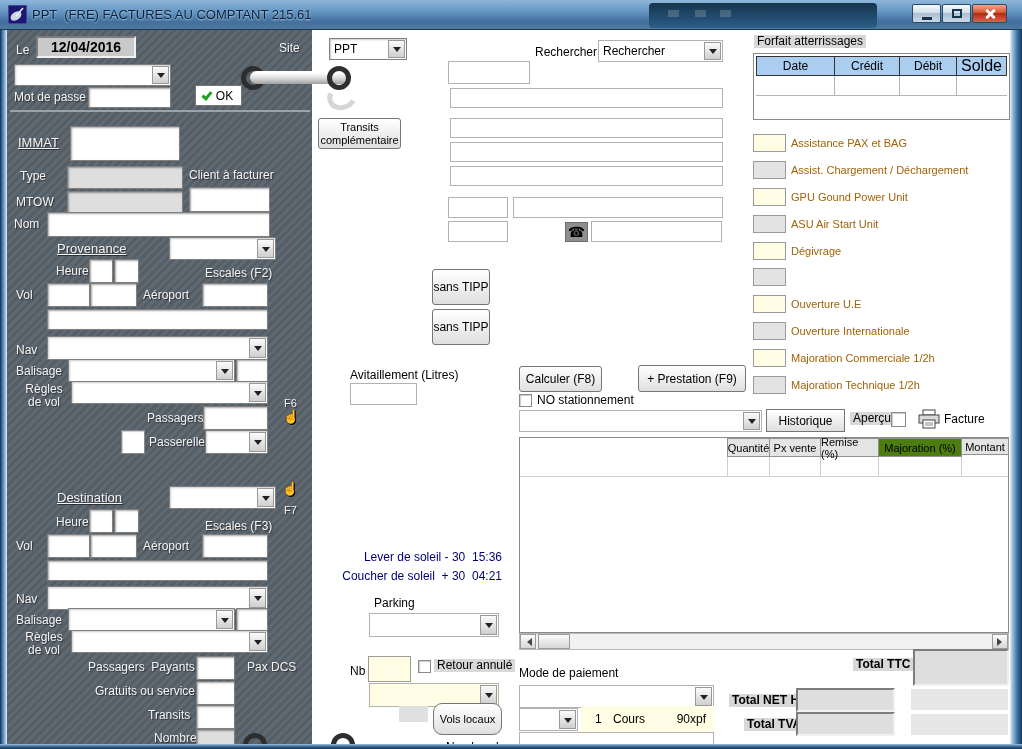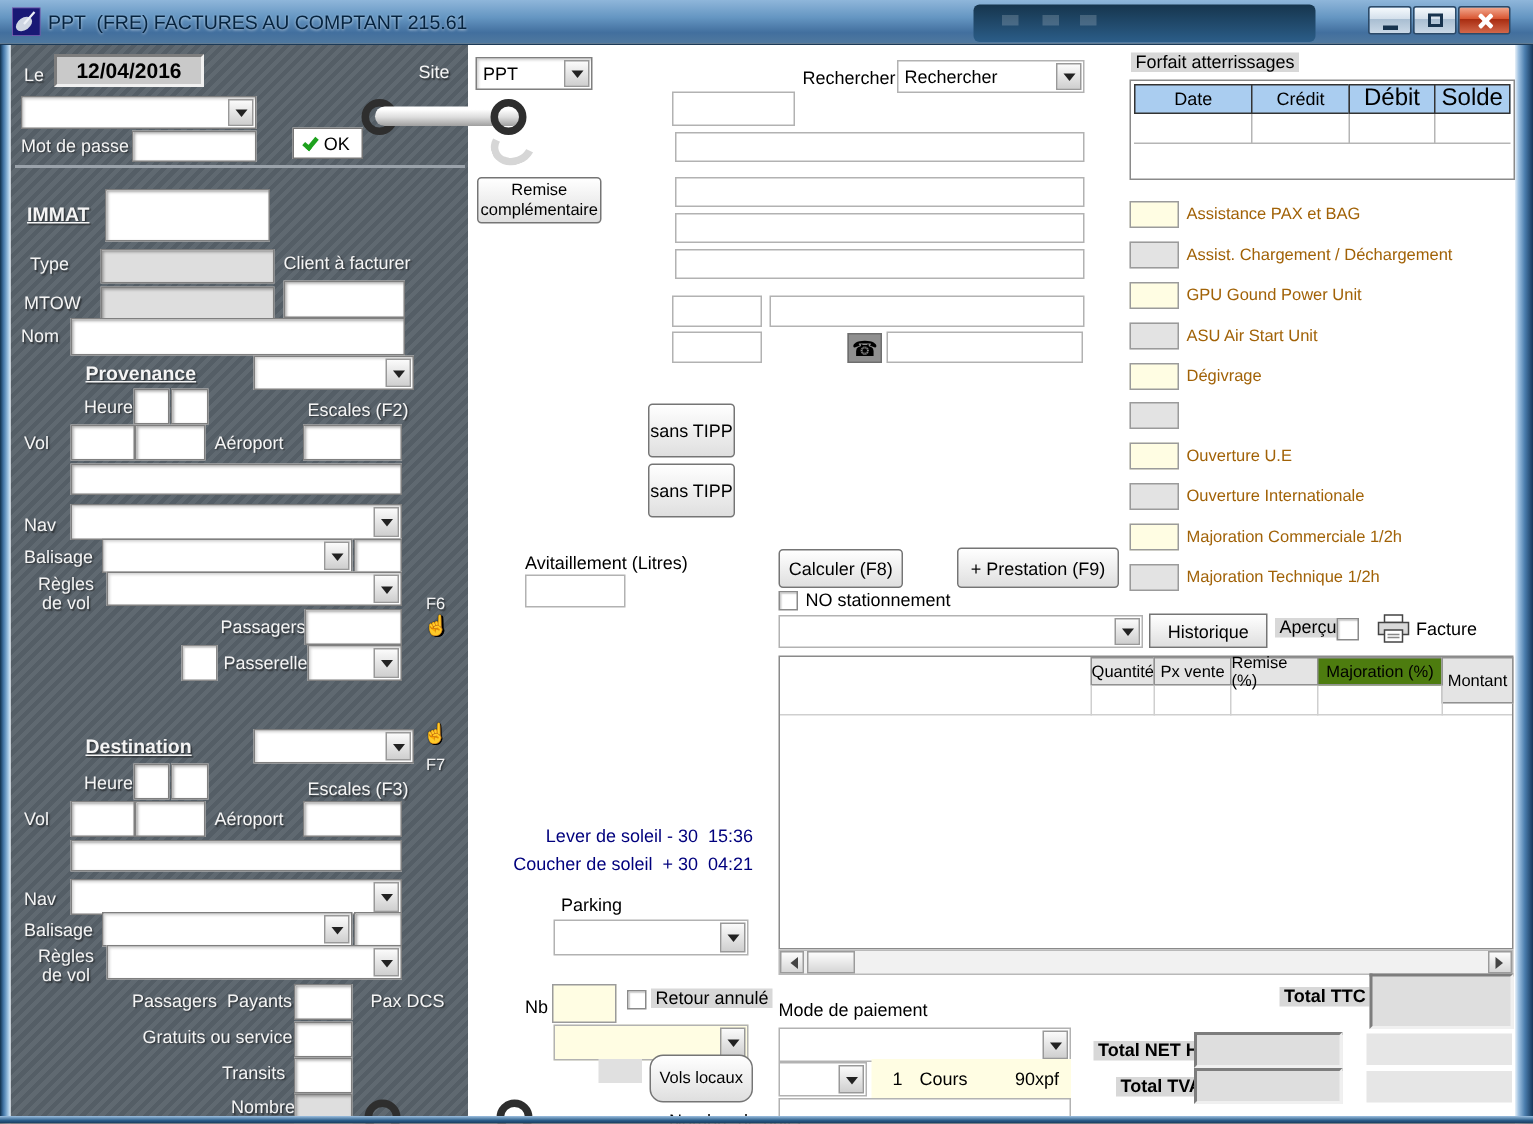--- a/index.html
+++ b/index.html
@@ -2,21 +2,21 @@
 <html><head>
 <meta charset="utf-8">
 <style>
 *{box-sizing:border-box;margin:0;padding:0}
 html,body{background:#333}
 body{font-family:"Liberation Sans",sans-serif}
 #win{position:relative;width:1022px;height:749px;background:#fff;overflow:hidden;margin:0 auto}
 .a{position:absolute}
 .lbl{position:absolute;font-size:12px;color:#000;white-space:pre;line-height:13px}
 .wl{color:#f4f4f4;text-shadow:1px 1px 1px rgba(0,0,0,.5)}
-.bu{font-weight:bold;text-decoration:underline;font-size:13px}
+.bu{font-weight:normal;text-decoration:underline;font-size:13px}
 .tb{position:absolute;background:#fff;border:1px solid #7f7f7f;box-shadow:inset 1px 1px 2px rgba(0,0,0,.35)}
 .tbf{position:absolute;background:#fff;border:1px solid #b2b2b2}
 .dis{background:#dedede}
 .combo{position:absolute;background:#fff;border:1px solid #7f7f7f;box-shadow:inset 1px 1px 2px rgba(0,0,0,.2);font-size:12px;line-height:20px;padding-left:4px}
 .combo.flat{border-color:#b2b2b2;box-shadow:none}
 .arw{position:absolute;top:1px;right:1px;bottom:1px;width:17px;background:linear-gradient(#fbfbfb,#cfcfcf);border:1px solid #999;display:flex;align-items:center;justify-content:center}
 .tri{width:0;height:0;border:4px solid transparent;border-top:5px solid #222;margin-top:5px}
 .btn{position:absolute;display:flex;align-items:center;justify-content:center;text-align:center;background:linear-gradient(#ffffff,#dfdfdf);border:1px solid #757575;border-radius:3px;font-size:12px;color:#000}
 .chk{position:absolute;background:#fff;border:1px solid #8a8a8a;box-shadow:inset 1px 1px 1px rgba(0,0,0,.2)}
 .ybox{position:absolute;background:#fffde3;border:1px solid #9b9b9b}
@@ -196,30 +196,30 @@
   <div class="lbl wl" style="left:154px;top:732px">Nombre</div>
   <div class="tb dis" style="left:196px;top:729px;width:39px;height:20px"></div>
 
   <div class="ring" style="left:241px;top:66px"></div>
   <div class="a" style="left:250px;top:71px;width:98px;height:13px;border-radius:7px;background:linear-gradient(180deg,#ffffff 15%,#dcdcdc 55%,#9f9f9f)"></div>
   <div class="ring" style="left:327px;top:66px"></div>
   <div class="a" style="left:327px;top:84px;width:30px;height:26px;border:5px solid transparent;border-bottom-color:#d6d6d6;border-left-color:#d6d6d6;border-radius:50%;transform:rotate(-20deg)"></div>
   <div class="ring" style="left:243px;top:733px"></div>
   <div class="ring" style="left:331px;top:733px"></div>
 
-  <div class="combo" style="left:317px;top:38px;width:78px;height:22px"><span>PPT</span><span class="arw">
+  <div class="combo" style="left:329px;top:38px;width:78px;height:22px"><span>PPT</span><span class="arw">
         <i class="tri"></i>
       </span></div>
   <div class="lbl" style="left:535px;top:46px">Rechercher</div>
   <div class="combo flat" style="left:598px;top:40px;width:125px;height:22px"><span>Rechercher</span><span class="arw">
         <i class="tri"></i>
       </span></div>
   <div class="tbf" style="left:448px;top:61px;width:82px;height:23px"></div>
   <div class="tbf" style="left:450px;top:88px;width:273px;height:20px"></div>
-  <div class="btn" style="left:318px;top:118px;width:83px;height:31px;font-size:11px;line-height:13px;padding:0 2px">Remise complémentaire</div>
+  <div class="btn" style="left:318px;top:118px;width:83px;height:31px;font-size:11px;line-height:13px;padding:0 2px">Transits complémentaire</div>
   <div class="tbf" style="left:450px;top:118px;width:273px;height:20px"></div>
   <div class="tbf" style="left:450px;top:142px;width:273px;height:20px"></div>
   <div class="tbf" style="left:450px;top:166px;width:273px;height:20px"></div>
   <div class="tbf" style="left:448px;top:197px;width:60px;height:21px"></div>
   <div class="tbf" style="left:513px;top:197px;width:210px;height:21px"></div>
   <div class="tbf" style="left:448px;top:221px;width:60px;height:21px"></div>
   <div class="a" style="left:565px;top:222px;width:23px;height:20px;background:#8f8f8f;border:1px solid #6e6e6e;display:flex;align-items:center;justify-content:center;font-size:14px;color:#000">☎</div>
   <div class="tbf" style="left:591px;top:221px;width:131px;height:21px"></div>
 
   <div class="btn" style="left:432px;top:269px;width:58px;height:36px">sans TIPP</div>
@@ -234,21 +234,21 @@
   <div class="combo flat" style="left:519px;top:410px;width:243px;height:22px">
       <span class="arw">
         <i class="tri"></i>
       </span>
     </div>
 
   <div class="lbl hl" style="left:754px;top:35px">Forfait atterrissages</div>
   <div class="a" style="left:753px;top:53px;width:257px;height:67px;background:#fff;border:1px solid #8a8a8a">
     <span class="cell" style="left:2px;top:2px;width:79px;height:20px;background:#aacdf0;border:1px solid #333;font-size:12px">Date</span>
     <span class="cell" style="left:80px;top:2px;width:66px;height:20px;background:#aacdf0;border:1px solid #333;font-size:12px">Crédit</span>
-    <span class="cell" style="left:145px;top:2px;width:58px;height:20px;background:#aacdf0;border:1px solid #333;font-size:16px">Débit</span>
+    <span class="cell" style="left:145px;top:2px;width:58px;height:20px;background:#aacdf0;border:1px solid #333;font-size:12px">Débit</span>
     <span class="cell" style="left:202px;top:2px;width:51px;height:20px;background:#aacdf0;border:1px solid #333;font-size:16px">Solde</span>
     <span class="a" style="left:2px;top:22px;width:251px;height:20px;border-bottom:1px solid #b5b5b5"></span>
     <span class="a" style="left:80px;top:22px;width:1px;height:20px;background:#b5b5b5"></span>
     <span class="a" style="left:145px;top:22px;width:1px;height:20px;background:#b5b5b5"></span>
     <span class="a" style="left:202px;top:22px;width:1px;height:20px;background:#b5b5b5"></span>
   </div>
 
   <div class="ybox" style="left:753px;top:134px;width:33px;height:18px"></div>
   <div class="svc-lbl" style="left:791px;top:137px">Assistance PAX et BAG</div>
   <div class="gbox" style="left:753px;top:161px;width:33px;height:18px"></div>
@@ -282,21 +282,21 @@
         <line x1="7" y1="16" x2="15" y2="16" stroke="#888"></line>
       </svg>
   </div>
   <div class="lbl" style="left:944px;top:413px">Facture</div>
 
   <div class="a" style="left:519px;top:437px;width:490px;height:196px;background:#fff;border:1px solid #8a8a8a">
     <span class="cell" style="left:207px;top:0;width:43px;height:19px;background:#e4e4e4;border:1px solid #919191">Quantité</span>
     <span class="cell" style="left:249px;top:0;width:52px;height:19px;background:#e4e4e4;border:1px solid #919191">Px vente</span>
     <span class="cell" style="left:300px;top:0;width:59px;height:19px;background:#e4e4e4;border:1px solid #919191">Remise (%)</span>
     <span class="cell" style="left:358px;top:0;width:84px;height:19px;background:#4d7c0f;border:1px solid #919191">Majoration (%)</span>
-    <span class="cell" style="left:441px;top:0;width:48px;height:31px;background:#e4e4e4;border:1px solid #919191">Montant</span>
+    <span class="cell" style="left:441px;top:0;width:48px;height:17px;background:#e4e4e4;border:1px solid #919191">Montant</span>
     <span class="a" style="left:0;top:19px;width:488px;height:20px;border-bottom:1px solid #cfcfcf"></span>
     <span class="a" style="left:207px;top:19px;width:1px;height:20px;background:#cfcfcf"></span>
     <span class="a" style="left:249px;top:19px;width:1px;height:20px;background:#cfcfcf"></span>
     <span class="a" style="left:300px;top:19px;width:1px;height:20px;background:#cfcfcf"></span>
     <span class="a" style="left:358px;top:19px;width:1px;height:20px;background:#cfcfcf"></span>
     <span class="a" style="left:441px;top:19px;width:1px;height:20px;background:#cfcfcf"></span>
   </div>
   <div class="a" style="left:519px;top:633px;width:490px;height:17px;background:#f1f1f1;border:1px solid #b9b9b9">
     <span class="sb-btn" style="left:0;top:0">
         <i class="tl"></i>

